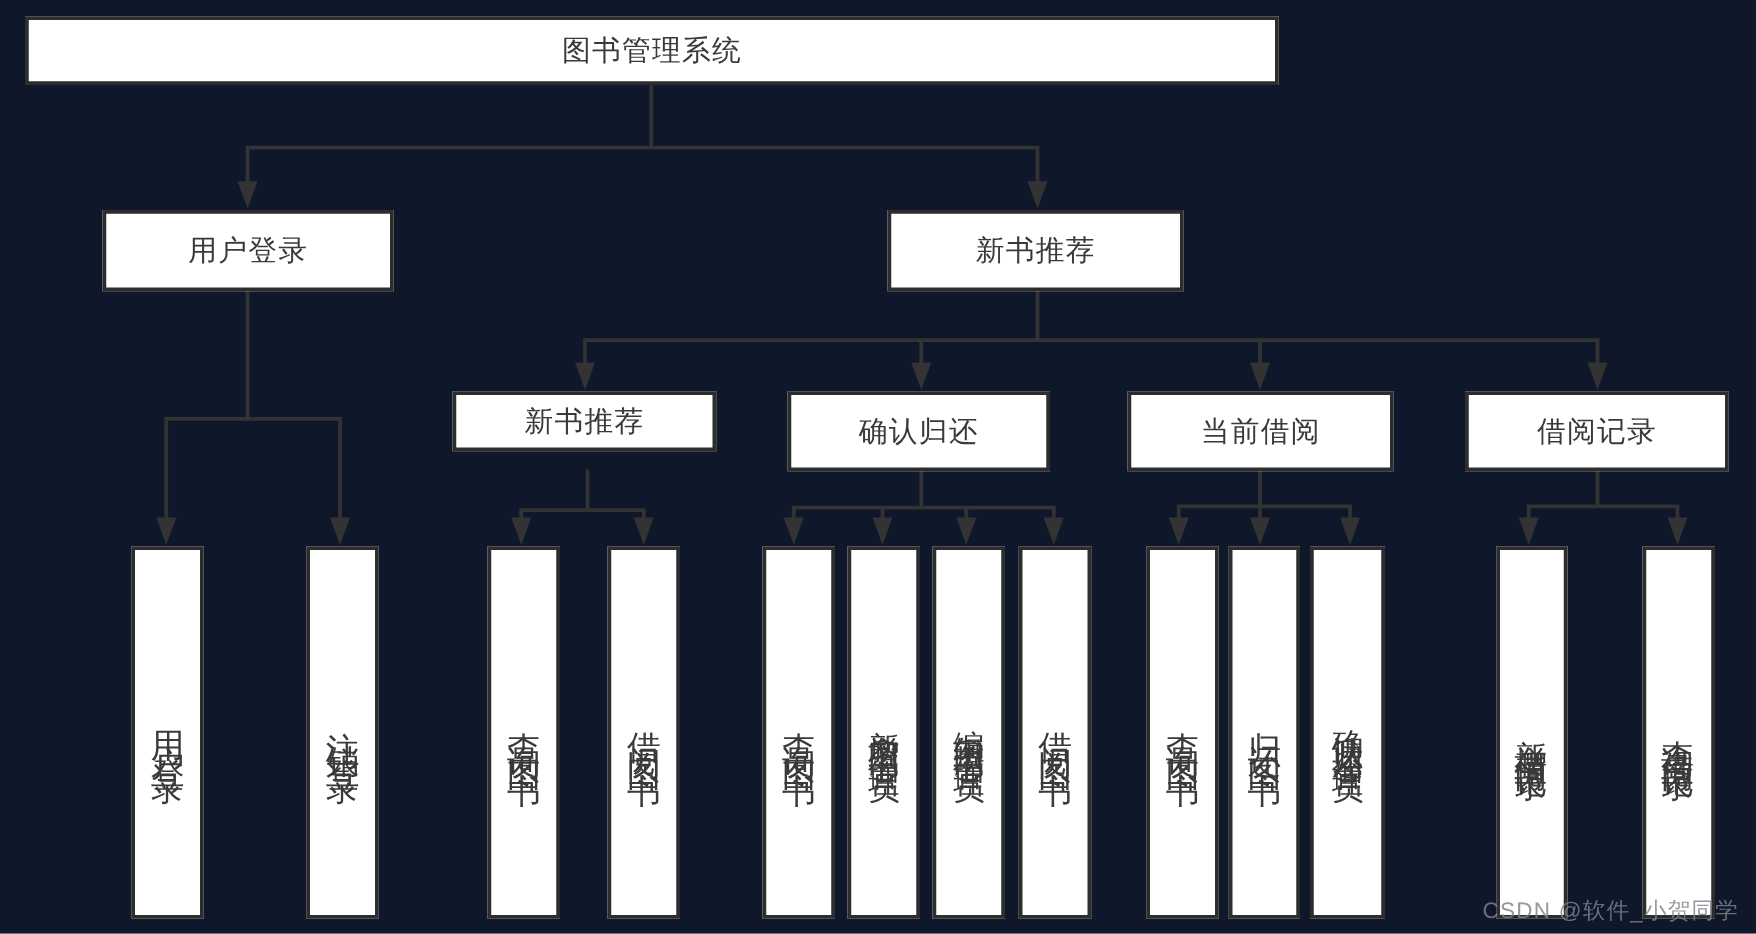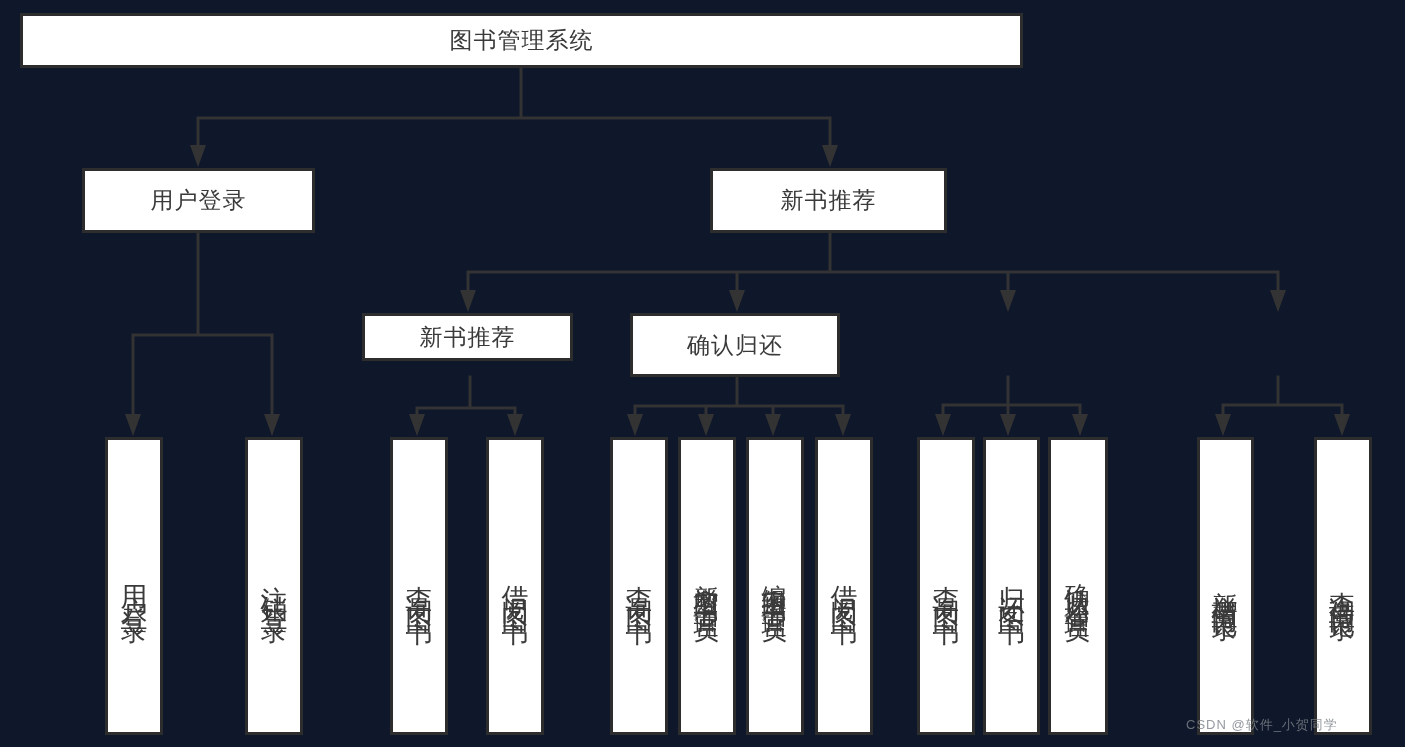--- a/index.html
+++ b/index.html
@@ -24,21 +24,21 @@
     display:flex;align-items:center;justify-content:center;
     writing-mode:vertical-rl;text-orientation:mixed;
     color:#3a3a3a;box-sizing:border-box;
   }
   .v4{font-size:27px;letter-spacing:11px;}
   .v6{font-size:26px;letter-spacing:5px;}
   .v9{font-size:25px;letter-spacing:5px;}
   #watermark{
     position:absolute;z-index:2;
     left:1186px;top:716px;
-    font-size:13px;letter-spacing:1px;
+    font-size:18px;letter-spacing:1px;
     color:rgba(125,130,138,0.82);
     white-space:nowrap;
   }
 </style>
 </head>
 <body>
 
 <div id="canvas">
 
   <svg id="connectors" width="1405" height="747" viewBox="0 0 1405 747">
@@ -72,20 +72,22 @@
     </g>
   </svg>
 
   <div class="hbox" style="left:20px;top:13px;width:1003px;height:55px">图书管理系统</div>
 
   <div class="hbox" style="left:82px;top:168px;width:233px;height:65px">用户登录</div>
   <div class="hbox" style="left:710px;top:168px;width:237px;height:65px">新书推荐</div>
 
   <div class="hbox" style="left:362px;top:313px;width:211px;height:48px">新书推荐</div>
   <div class="hbox" style="left:630px;top:313px;width:210px;height:64px">确认归还</div>
+  <div class="hbox" style="left:902px;top:313px;width:213px;height:64px">当前借阅</div>
+  <div class="hbox" style="left:1172px;top:313px;width:211px;height:64px">借阅记录</div>
 
   <div class="vbox v4" style="left:105px;top:437px;width:58px;height:298px">用户登录</div>
   <div class="vbox v4" style="left:245px;top:437px;width:58px;height:298px">注销登录</div>
 
   <div class="vbox v4" style="left:390px;top:437px;width:58px;height:298px">查询图书</div>
   <div class="vbox v4" style="left:486px;top:437px;width:58px;height:298px">借阅图书</div>
 
   <div class="vbox v4" style="left:610px;top:437px;width:58px;height:298px">查询图书</div>
   <div class="vbox v9" style="left:678px;top:437px;width:58px;height:298px">新增图书（管理员）</div>
   <div class="vbox v9" style="left:746px;top:437px;width:58px;height:298px">编辑图书（管理员）</div>

